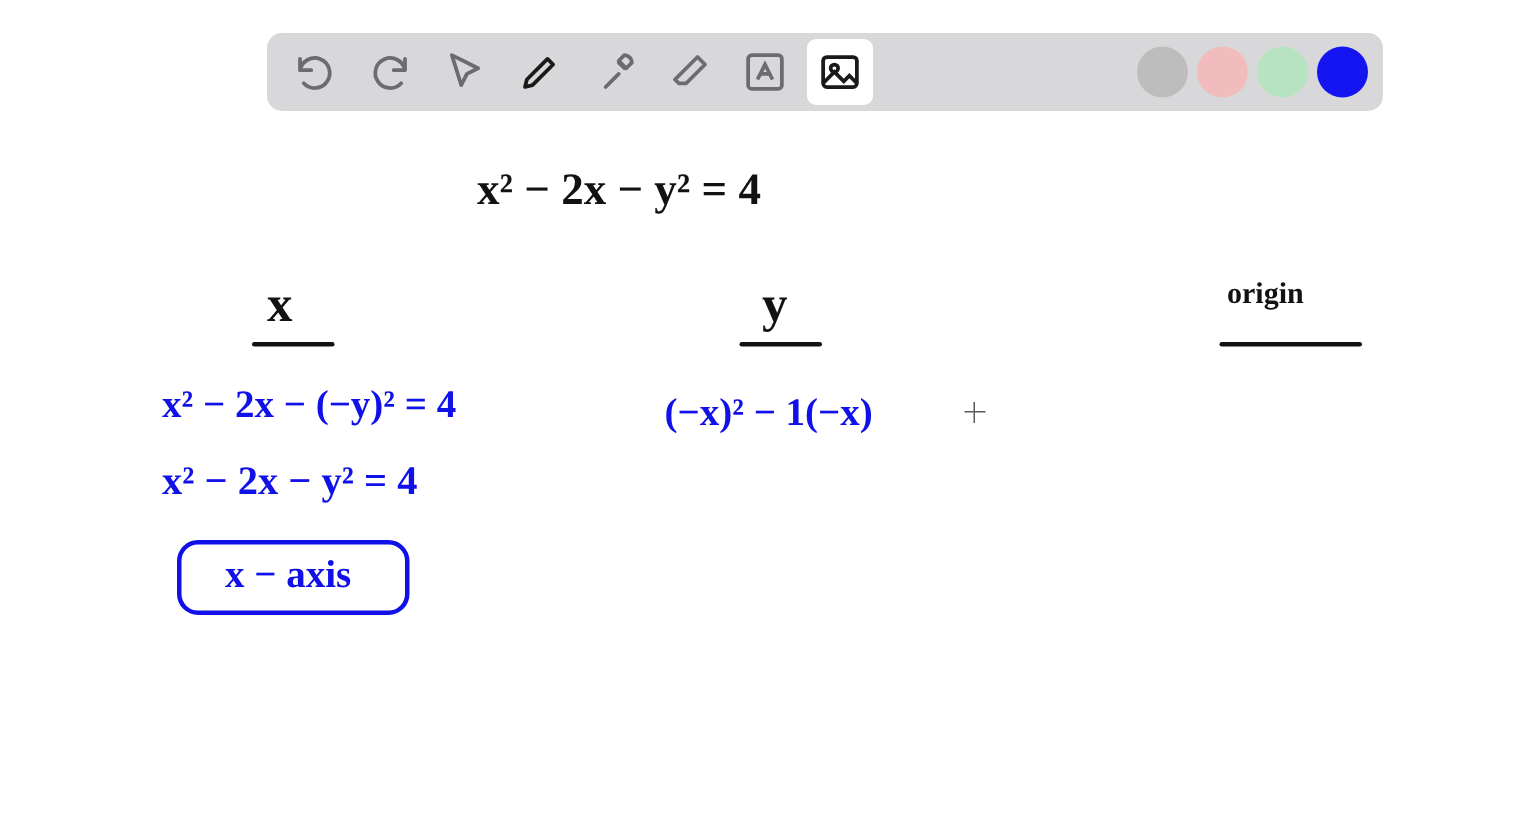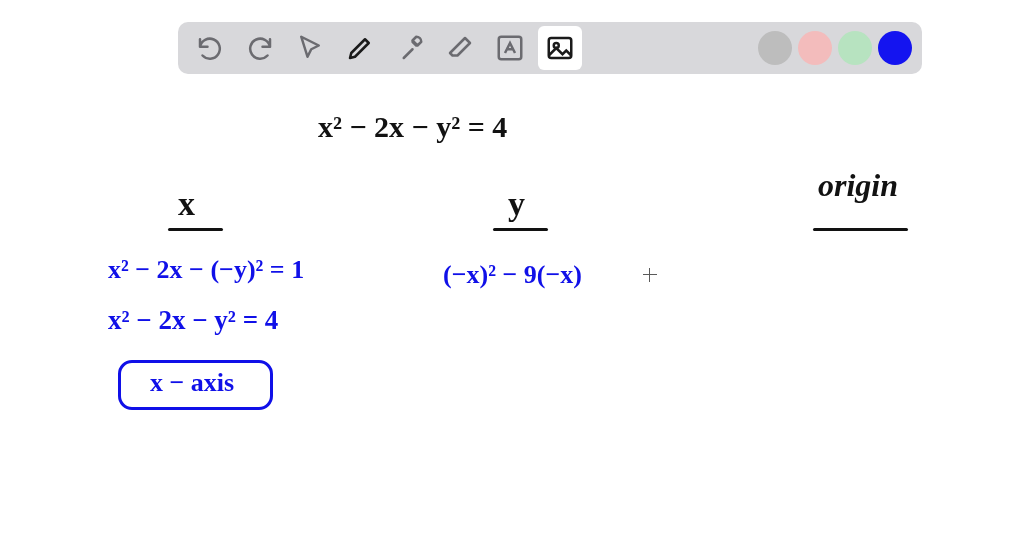--- a/index.html
+++ b/index.html
@@ -112,26 +112,26 @@
   </div>
 
   <div class="hand black" style="left:280px; top:110px; font-size:30px;">x² − 2x − y² = 4</div>
 
   <div class="hand black" style="left:140px; top:185px; font-size:34px;">x</div>
   <div class="rule" style="left:130px; top:228px; width:55px; background:#121212;"></div>
 
   <div class="hand black" style="left:470px; top:185px; font-size:34px;">y</div>
   <div class="rule" style="left:455px; top:228px; width:55px; background:#121212;"></div>
 
-  <div class="hand black" style="left:780px; top:167px; font-size:32px; font-style:italic;">origin</div>
+  <div class="hand black" style="left:780px; top:185px; font-size:20px; ">origin</div>
   <div class="rule" style="left:775px; top:228px; width:95px; background:#121212;"></div>
 
-  <div class="hand blue" style="left:70px; top:255px; font-size:26px;">x² − 2x − (−y)² = 1</div>
+  <div class="hand blue" style="left:70px; top:255px; font-size:26px;">x² − 2x − (−y)² = 4</div>
   <div class="hand blue" style="left:70px; top:305px; font-size:27px;">x² − 2x − y² = 4</div>
 
   <div class="boxed" style="left:80px; top:360px; width:155px; height:50px;"></div>
   <div class="hand blue" style="left:112px; top:368px; font-size:26px;">x − axis</div>
 
-  <div class="hand blue" style="left:405px; top:260px; font-size:26px;">(−x)² − 9(−x)</div>
+  <div class="hand blue" style="left:405px; top:260px; font-size:26px;">(−x)² − 1(−x)</div>
 
   <div class="cursor-cross" style="left:605px; top:268px;"></div>
 
 </div>
 
 </body></html>

